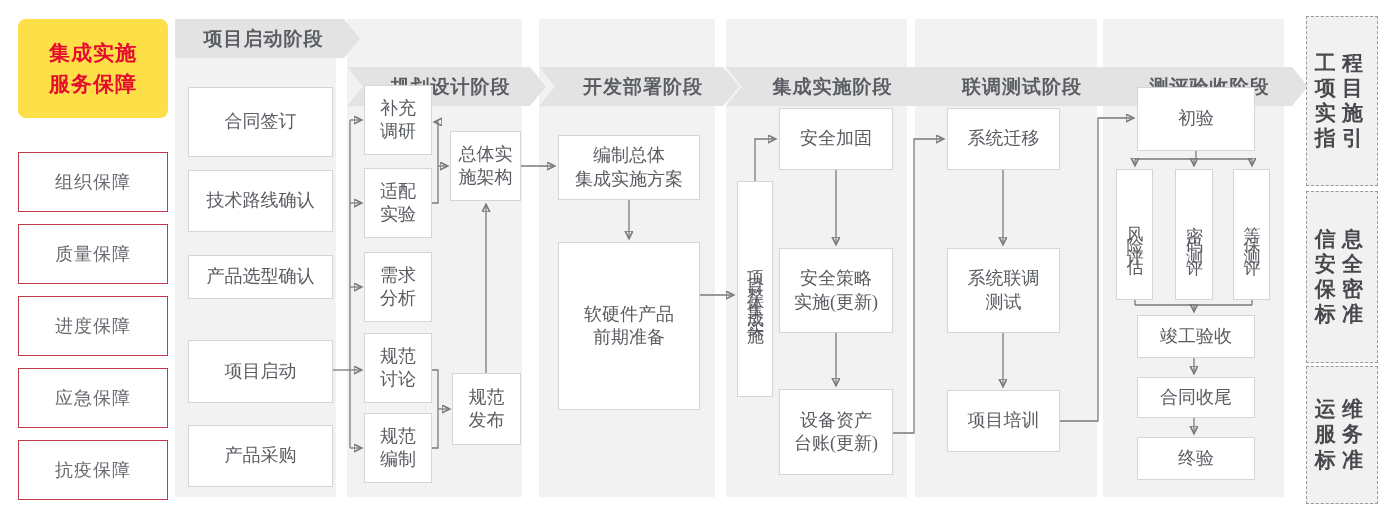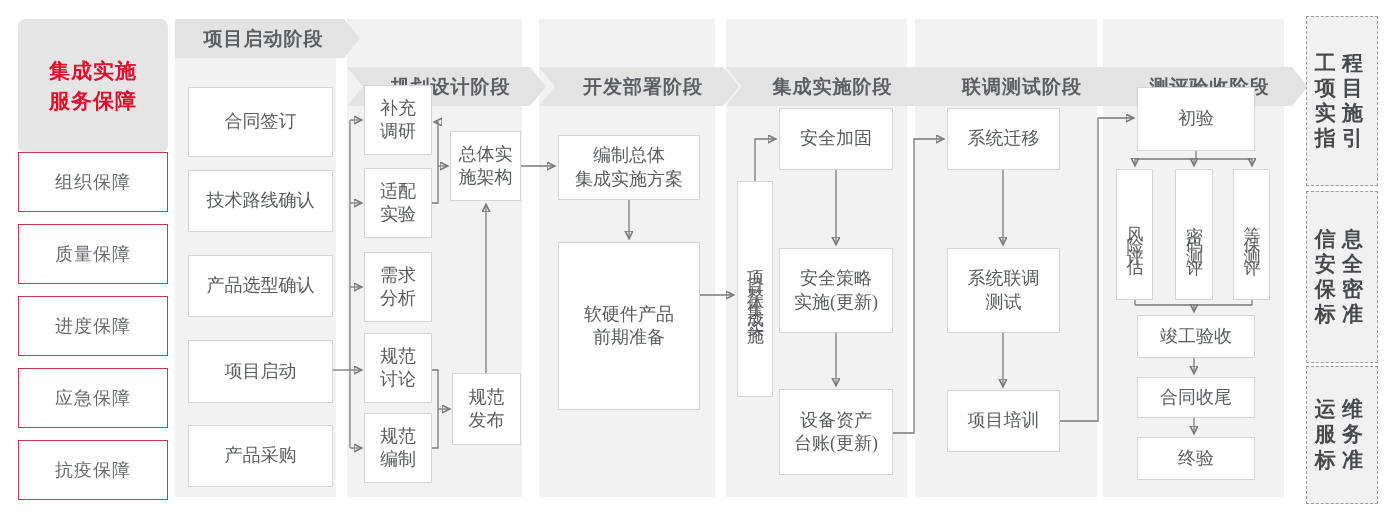--- a/index.html
+++ b/index.html
@@ -27,22 +27,22 @@
   .box{
     position:absolute;background:#ffffff;border:1px solid #d5d5d5;
     display:flex;align-items:center;justify-content:center;
     text-align:center;font-size:18px;line-height:1.3;color:#595c61;
     box-sizing:border-box;
   }
   .box .lbl{white-space:pre-line;}
   .vbox .lbl{writing-mode:vertical-lr;letter-spacing:8px;}
   .vbox.tight .lbl{letter-spacing:11px;}
   .pinkcard{
-    position:absolute;left:18px;top:19px;width:150px;height:134px;
-    background:#e5e5e5;border-radius:8px;
+    position:absolute;left:18px;top:19px;width:150px;height:99px;
+    background:#fde047;border-radius:8px;
     display:flex;align-items:center;justify-content:center;text-align:center;
   }
   .pinkcard .lbl{
     white-space:pre-line;color:#e50c2d;font-weight:bold;font-size:21px;line-height:1.45;
     letter-spacing:1px;
   }
   .sideitem{
     position:absolute;left:18px;width:150px;height:60px;
     background:#ffffff;border:1.5px solid #c23a4c;
     display:flex;align-items:center;justify-content:center;
@@ -100,21 +100,21 @@
   <div class="sideitem" style="top:296px">进度保障</div>
   <div class="sideitem" style="top:368px">应急保障</div>
   <div class="sideitem" style="top:440px">抗疫保障</div>
 
   <div class="box" style="left:188px;top:87px;width:145px;height:70px">
       <span class="lbl">合同签订</span>
     </div>
   <div class="box" style="left:188px;top:170px;width:145px;height:62px">
       <span class="lbl">技术路线确认</span>
     </div>
-  <div class="box" style="left:188px;top:255px;width:145px;height:62px">
+  <div class="box" style="left:188px;top:255px;width:145px;height:44px">
       <span class="lbl">产品选型确认</span>
     </div>
   <div class="box" style="left:188px;top:340px;width:145px;height:63px">
       <span class="lbl">项目启动</span>
     </div>
   <div class="box" style="left:188px;top:425px;width:145px;height:62px">
       <span class="lbl">产品采购</span>
     </div>
 
   <div class="box" style="left:364px;top:85px;width:68px;height:70px">

